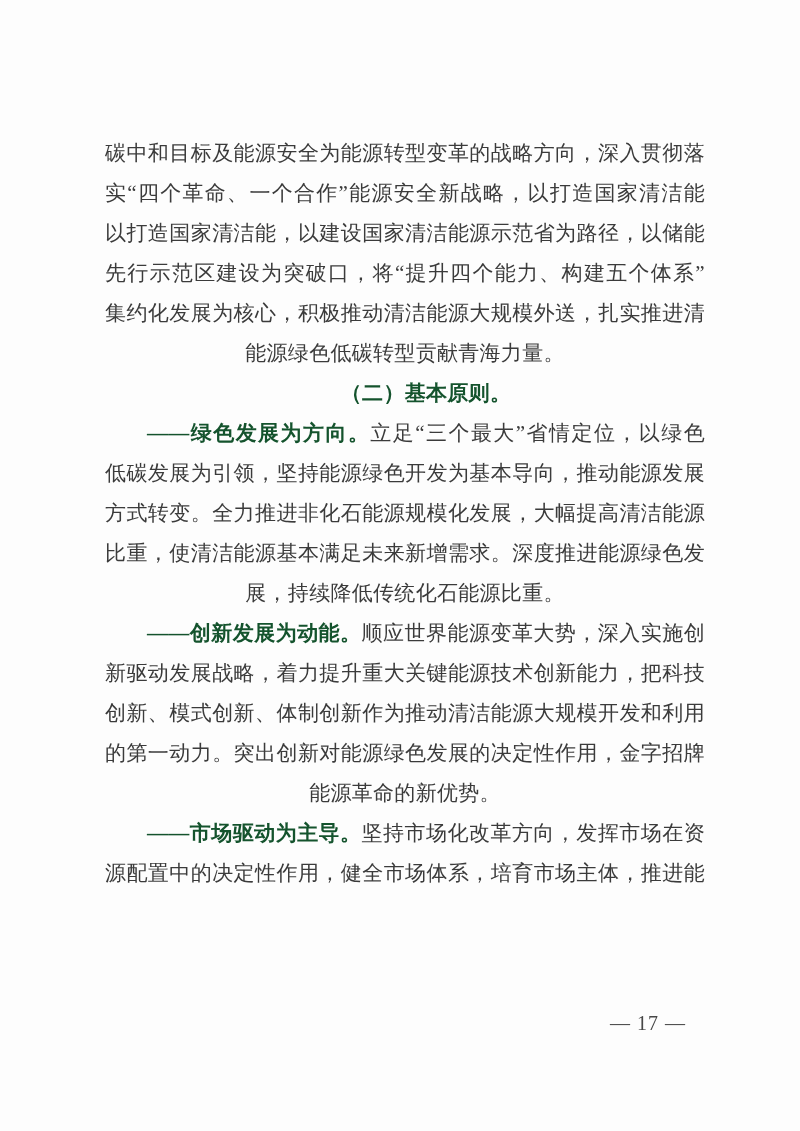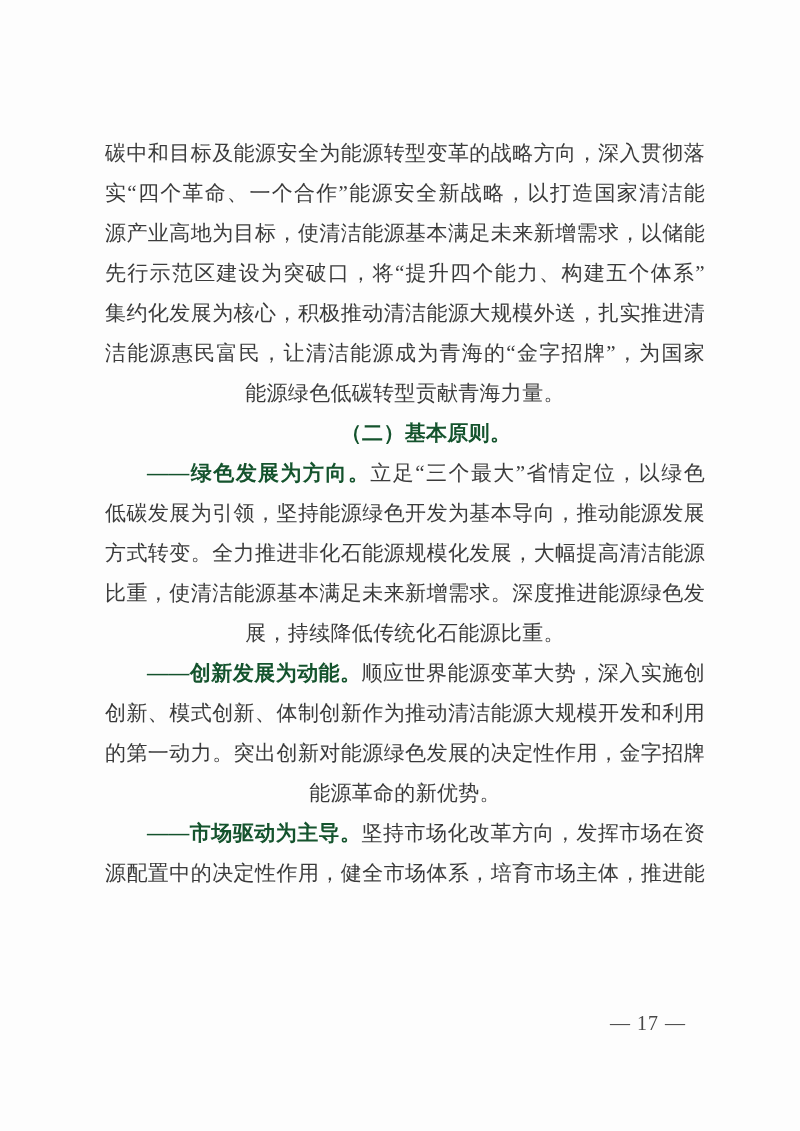--- a/index.html
+++ b/index.html
@@ -56,41 +56,41 @@
   }
 </style>
 </head>
 <body>
 
 <div class="page">
   <div class="text-block">
 
     <div class="line justify">碳中和目标及能源安全为能源转型变革的战略方向，深入贯彻落</div>
     <div class="line justify">实“四个革命、一个合作”能源安全新战略，以打造国家清洁能</div>
-    <div class="line justify">源产业高地为目标，使清洁能源基本满足未来新增需求，以储能</div>
+    <div class="line justify">以打造国家清洁能，以建设国家清洁能源示范省为路径，以储能</div>
     <div class="line justify">先行示范区建设为突破口，将“提升四个能力、构建五个体系”</div>
     <div class="line justify">集约化发展为核心，积极推动清洁能源大规模外送，扎实推进清</div>
-    <div class="line justify">洁能源惠民富民，让清洁能源成为青海的“金字招牌”，为国家</div>
     <div class="line">能源绿色低碳转型贡献青海力量。</div>
 
     <div class="line indent">
       <span class="bold">（二）基本原则。</span>
     </div>
 
     <div class="line indent justify">
       <span class="bold">——绿色发展为方向。</span><span>立足“三个最大”省情定位，以绿色</span>
     </div>
     <div class="line justify">低碳发展为引领，坚持能源绿色开发为基本导向，推动能源发展</div>
     <div class="line justify">方式转变。全力推进非化石能源规模化发展，大幅提高清洁能源</div>
     <div class="line justify">比重，使清洁能源基本满足未来新增需求。深度推进能源绿色发</div>
     <div class="line">展，持续降低传统化石能源比重。</div>
 
     <div class="line indent justify">
       <span class="bold">——创新发展为动能。</span><span>顺应世界能源变革大势，深入实施创</span>
     </div>
+    <div class="line justify">新驱动发展战略，着力提升重大关键能源技术创新能力，把科技</div>
     <div class="line justify">创新、模式创新、体制创新作为推动清洁能源大规模开发和利用</div>
     <div class="line justify">的第一动力。突出创新对能源绿色发展的决定性作用，金字招牌</div>
     <div class="line">能源革命的新优势。</div>
 
     <div class="line indent justify">
       <span class="bold">——市场驱动为主导。</span><span>坚持市场化改革方向，发挥市场在资</span>
     </div>
     <div class="line justify">源配置中的决定性作用，健全市场体系，培育市场主体，推进能</div>
 
   </div>

